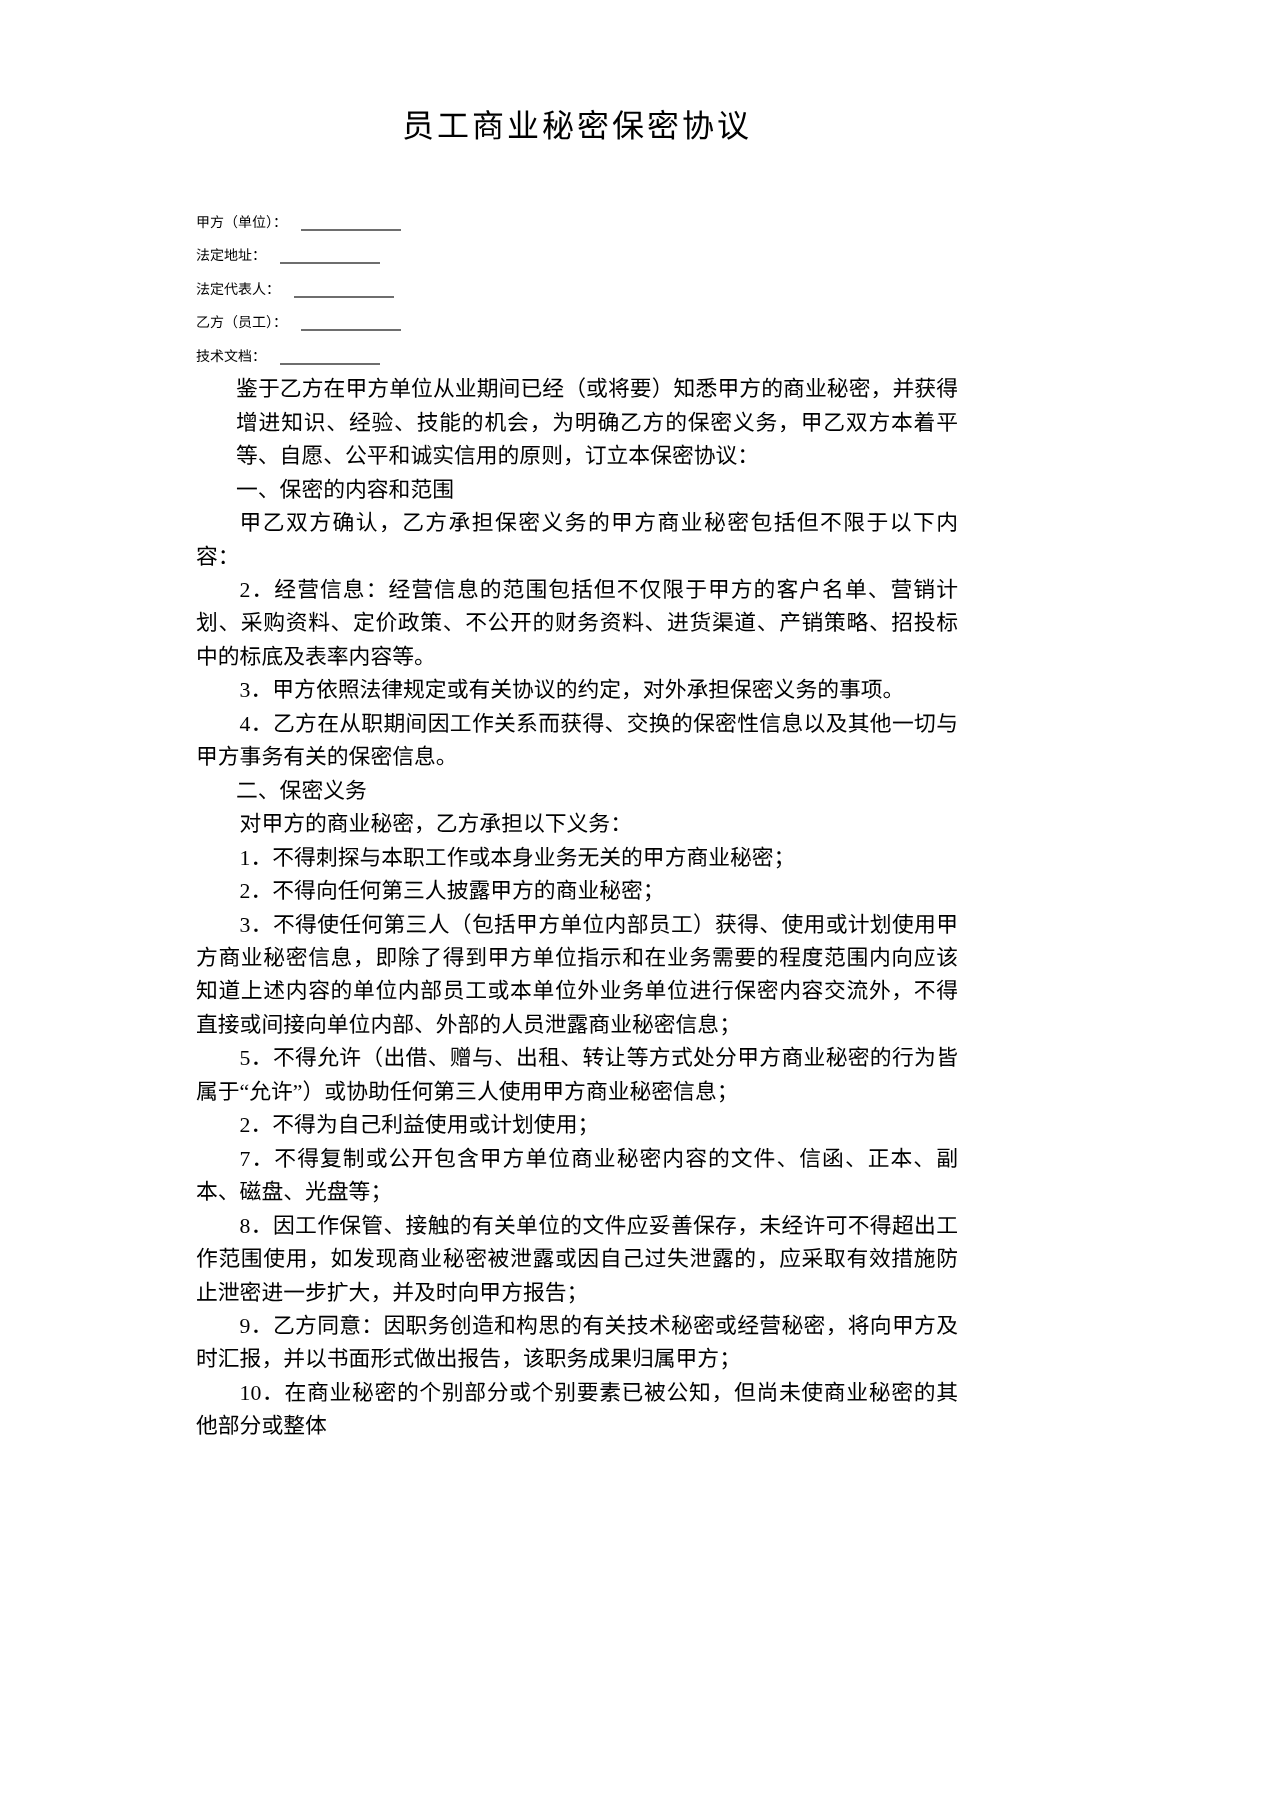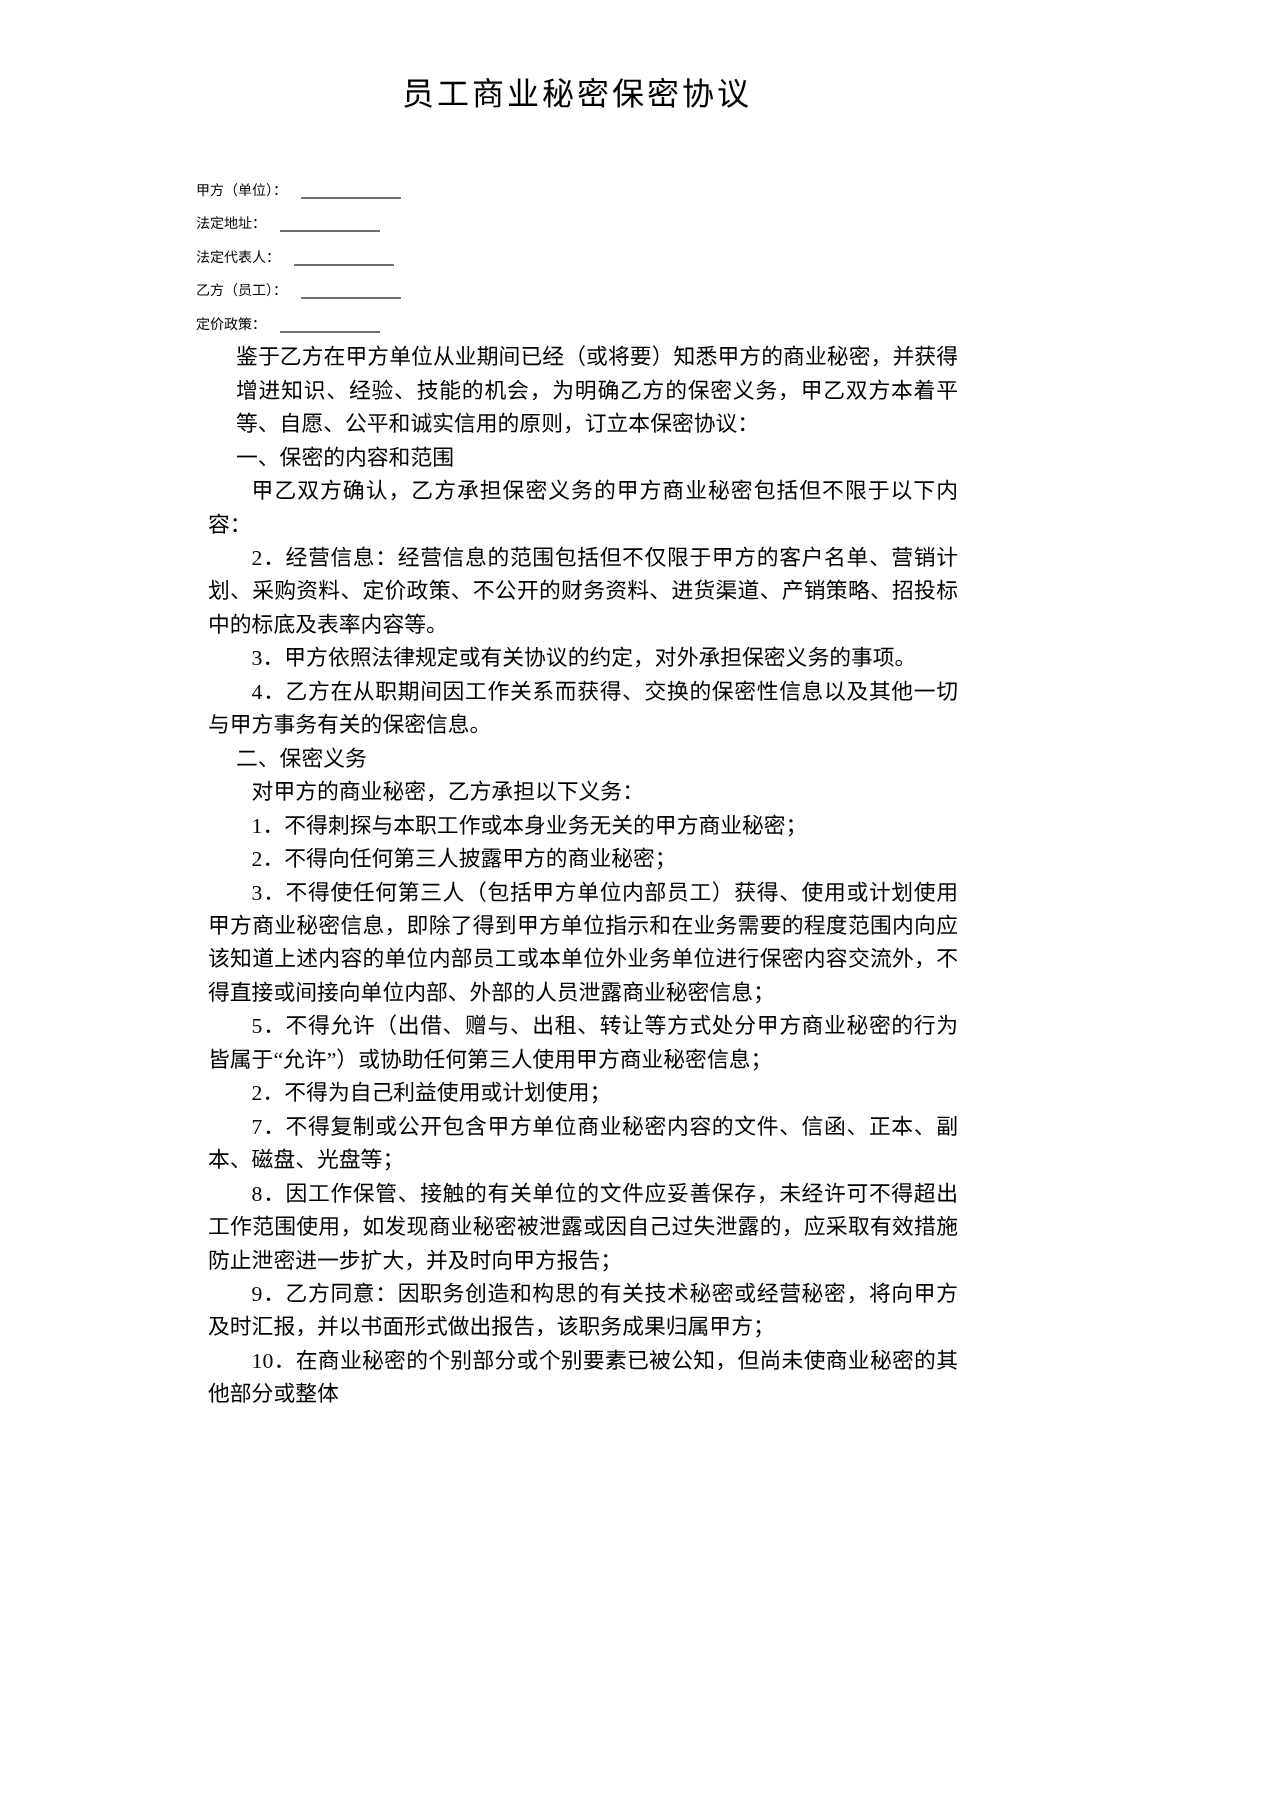--- a/index.html
+++ b/index.html
@@ -10,21 +10,21 @@
   body {
     width: 1280px;
     height: 1810px;
     color: #000000;
     font-family: "Liberation Serif", "DejaVu Serif", serif;
   }
   .page {
     box-sizing: border-box;
     width: 1144px;
     height: 1810px;
-    padding: 72px 186px 0 196px;
+    padding: 104px 186px 0 196px;
     overflow: hidden;
     background: #ffffff;
   }
   .doc-title {
     font-size: 32px;
     font-weight: 400;
     text-align: center;
     letter-spacing: 3px;
     line-height: 44px;
     margin: 0 0 58px 0;
@@ -51,21 +51,20 @@
   }
   .para {
     font-size: 21.8px;
     line-height: 33.45px;
     margin: 0;
     text-align: justify;
     word-break: break-all;
   }
   .indent {
     text-indent: 2em;
-    margin-left: 12px;
   }
   .no-indent {
     text-indent: 0;
     margin-left: 40px;
   }
 </style>
 </head>
 <body>
 
 <div class="page">
@@ -78,21 +77,21 @@
   <div class="field-row">
     <span>法定地址：</span><span class="blank field-blank"></span>
   </div>
   <div class="field-row">
     <span>法定代表人：</span><span class="blank field-blank"></span>
   </div>
   <div class="field-row">
     <span>乙方（员工）：</span><span class="blank field-blank"></span>
   </div>
   <div class="field-row">
-    <span>定价政策：</span><span class="blank field-blank"></span>
+    <span>技术文档：</span><span class="blank field-blank"></span>
   </div>
 
   <p class="para no-indent">鉴于乙方在甲方单位从业期间已经（或将要）知悉甲方的商业秘密，并获得增进知识、经验、技能的机会，为明确乙方的保密义务，甲乙双方本着平等、自愿、公平和诚实信用的原则，订立本保密协议：</p>
 
   <p class="para no-indent">一、保密的内容和范围</p>
   <p class="para indent">甲乙双方确认，乙方承担保密义务的甲方商业秘密包括但不限于以下内容：</p>
   <p class="para indent">2．经营信息：经营信息的范围包括但不仅限于甲方的客户名单、营销计划、采购资料、定价政策、不公开的财务资料、进货渠道、产销策略、招投标中的标底及表率内容等。</p>
   <p class="para indent">3．甲方依照法律规定或有关协议的约定，对外承担保密义务的事项。</p>
   <p class="para indent">4．乙方在从职期间因工作关系而获得、交换的保密性信息以及其他一切与甲方事务有关的保密信息。</p>
 

